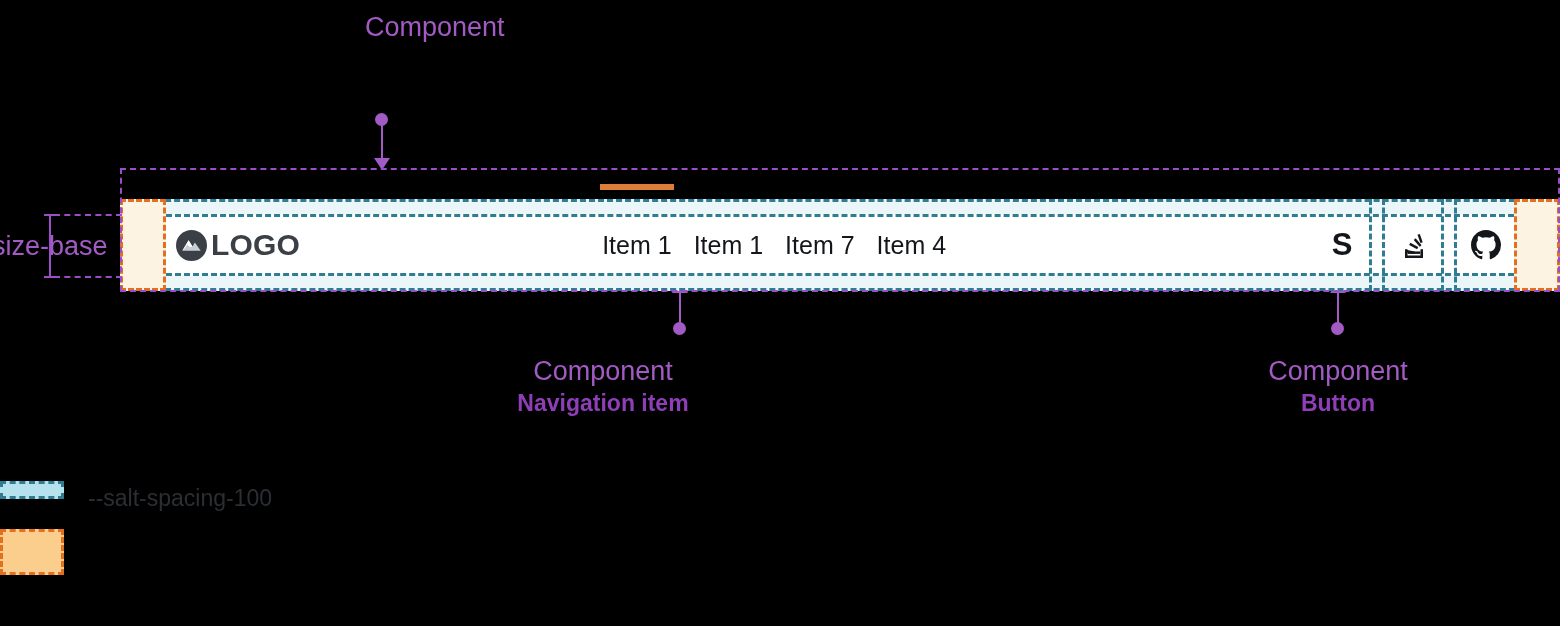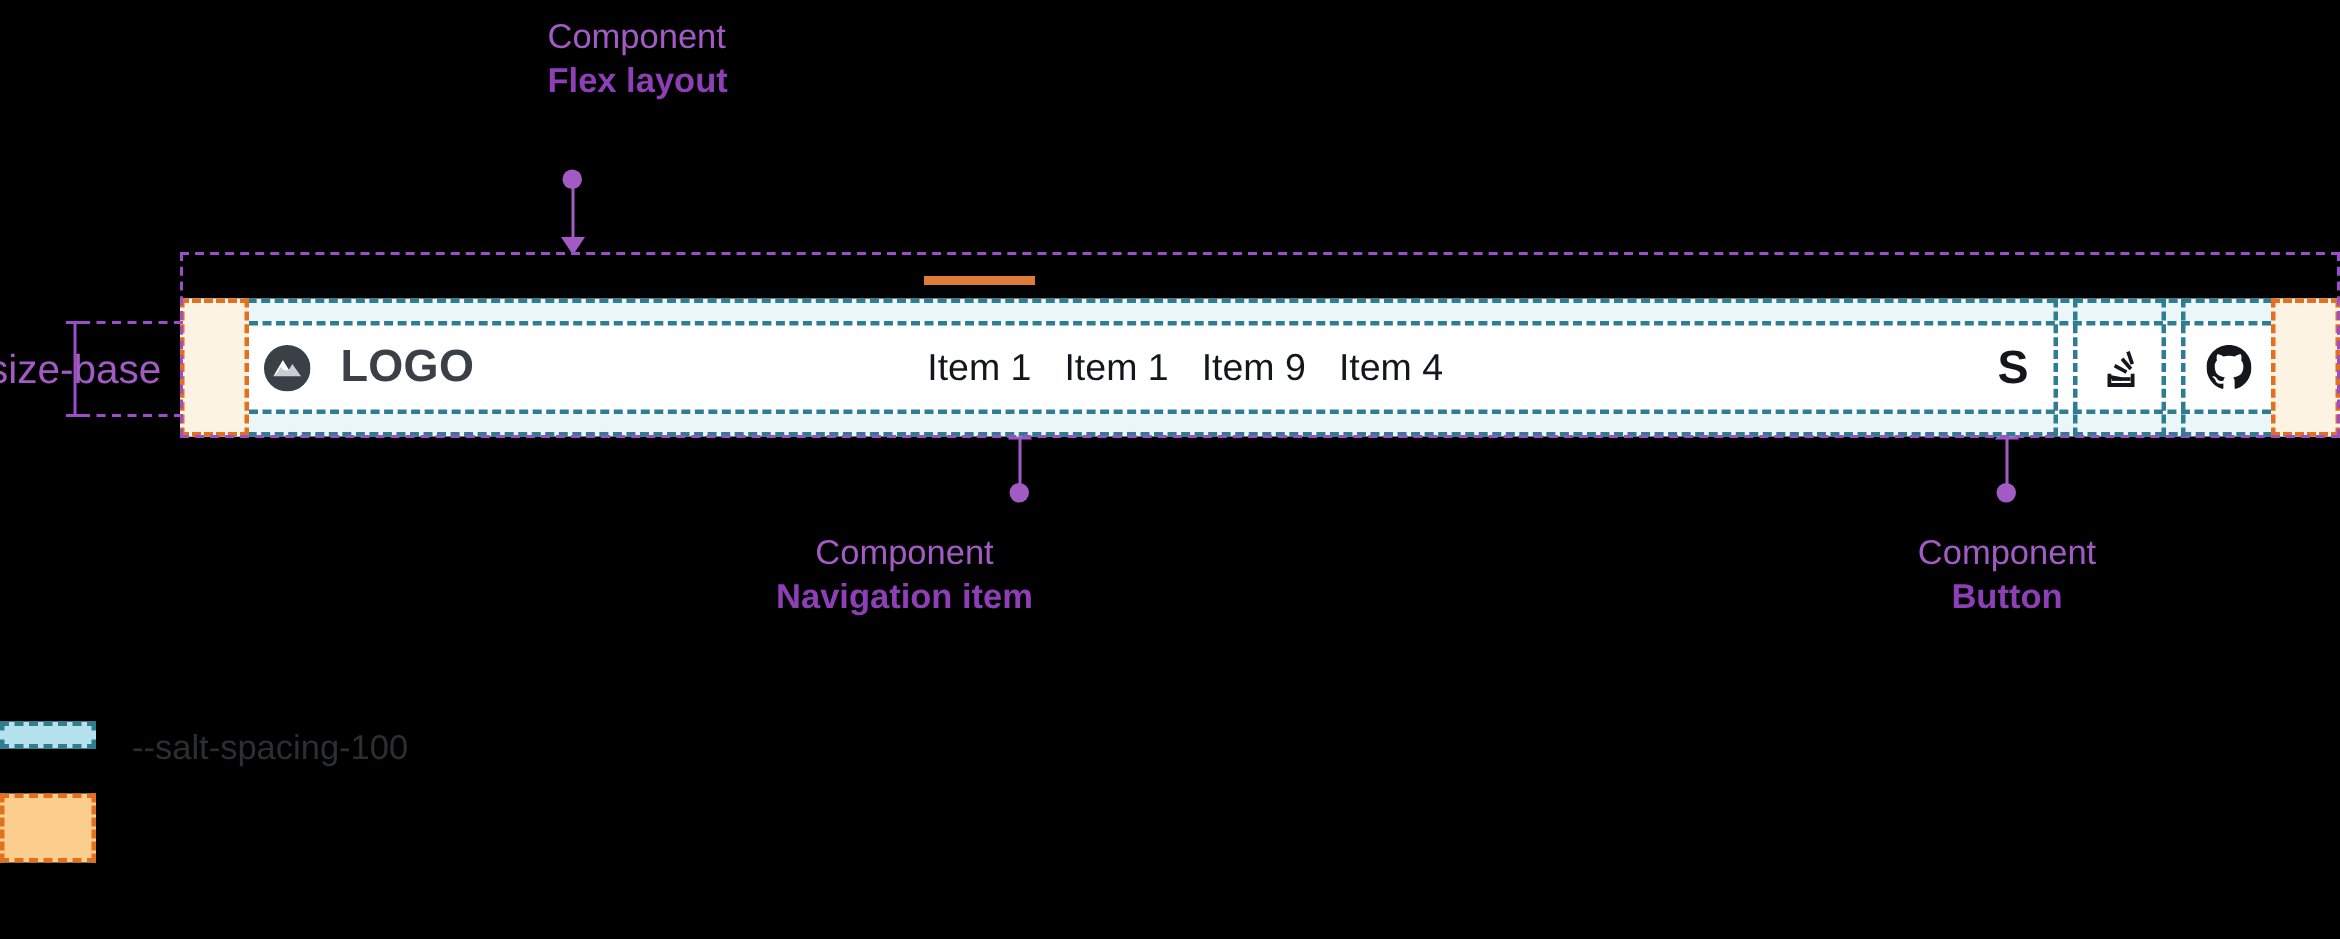--- a/index.html
+++ b/index.html
@@ -18,21 +18,21 @@
   }
 
   
   .anno {
     position: absolute;
     color: #9B4DCA;
     line-height: 1.28;
     white-space: nowrap;
   }
   .anno .anno-kind {
-    font-size: 23px;
+    font-size: 27px;
     font-weight: 400;
     color: #A25BC4;
   }
   .anno .anno-name {
     font-size: 23px;
     font-weight: 700;
     color: #8E3FB8;
   }
   .anno .anno-props {
     font-size: 21px;
@@ -192,21 +192,21 @@
     height: 62px;
     display: flex;
     align-items: center;
     justify-content: space-between;
     z-index: 8;
   }
 
   .brand {
     display: flex;
     align-items: center;
-    gap: 20px;
+    gap: 4px;
     padding-left: 10px;
   }
   .brand-mark {
     width: 31px;
     height: 31px;
     flex: none;
   }
   .brand-text {
     font-size: 30px;
     font-weight: 700;
@@ -316,21 +316,20 @@
     color: #2B2F33;
     white-space: nowrap;
     margin-top: 16px;
   }
 </style>
 </head>
 <body>
 
 <div class="anno" id="anno-flex" style="left:365px; top:10px;">
   <div class="anno-kind">Component</div>
-  <div class="anno-name">Flex layout</div>
 </div>
 <div class="leader-dot" style="left:375px; top:113px;"></div>
 <div class="leader" style="left:381px; top:119px; height:42px;"></div>
 <div class="leader-arrow down" style="left:374px; top:158px;"></div>
 
 <div id="flex-frame"></div>
 
 <div id="size-base-dim">
   <div class="ext t"></div>
   <div class="ext b"></div>
@@ -367,21 +366,21 @@
 
   <div class="nav-items">
     <div class="nav-item">
       <span class="active-bar"></span>
       <span>Item 1</span>
     </div>
     <div class="nav-item">
       <span>Item 1</span>
     </div>
     <div class="nav-item">
-      <span>Item 9</span>
+      <span>Item 7</span>
     </div>
     <div class="nav-item">
       <span>Item 4</span>
     </div>
   </div>
 
   <div class="nav-actions">
     <button class="icon-btn">
       <span class="glyph-s">S</span>
     </button>

